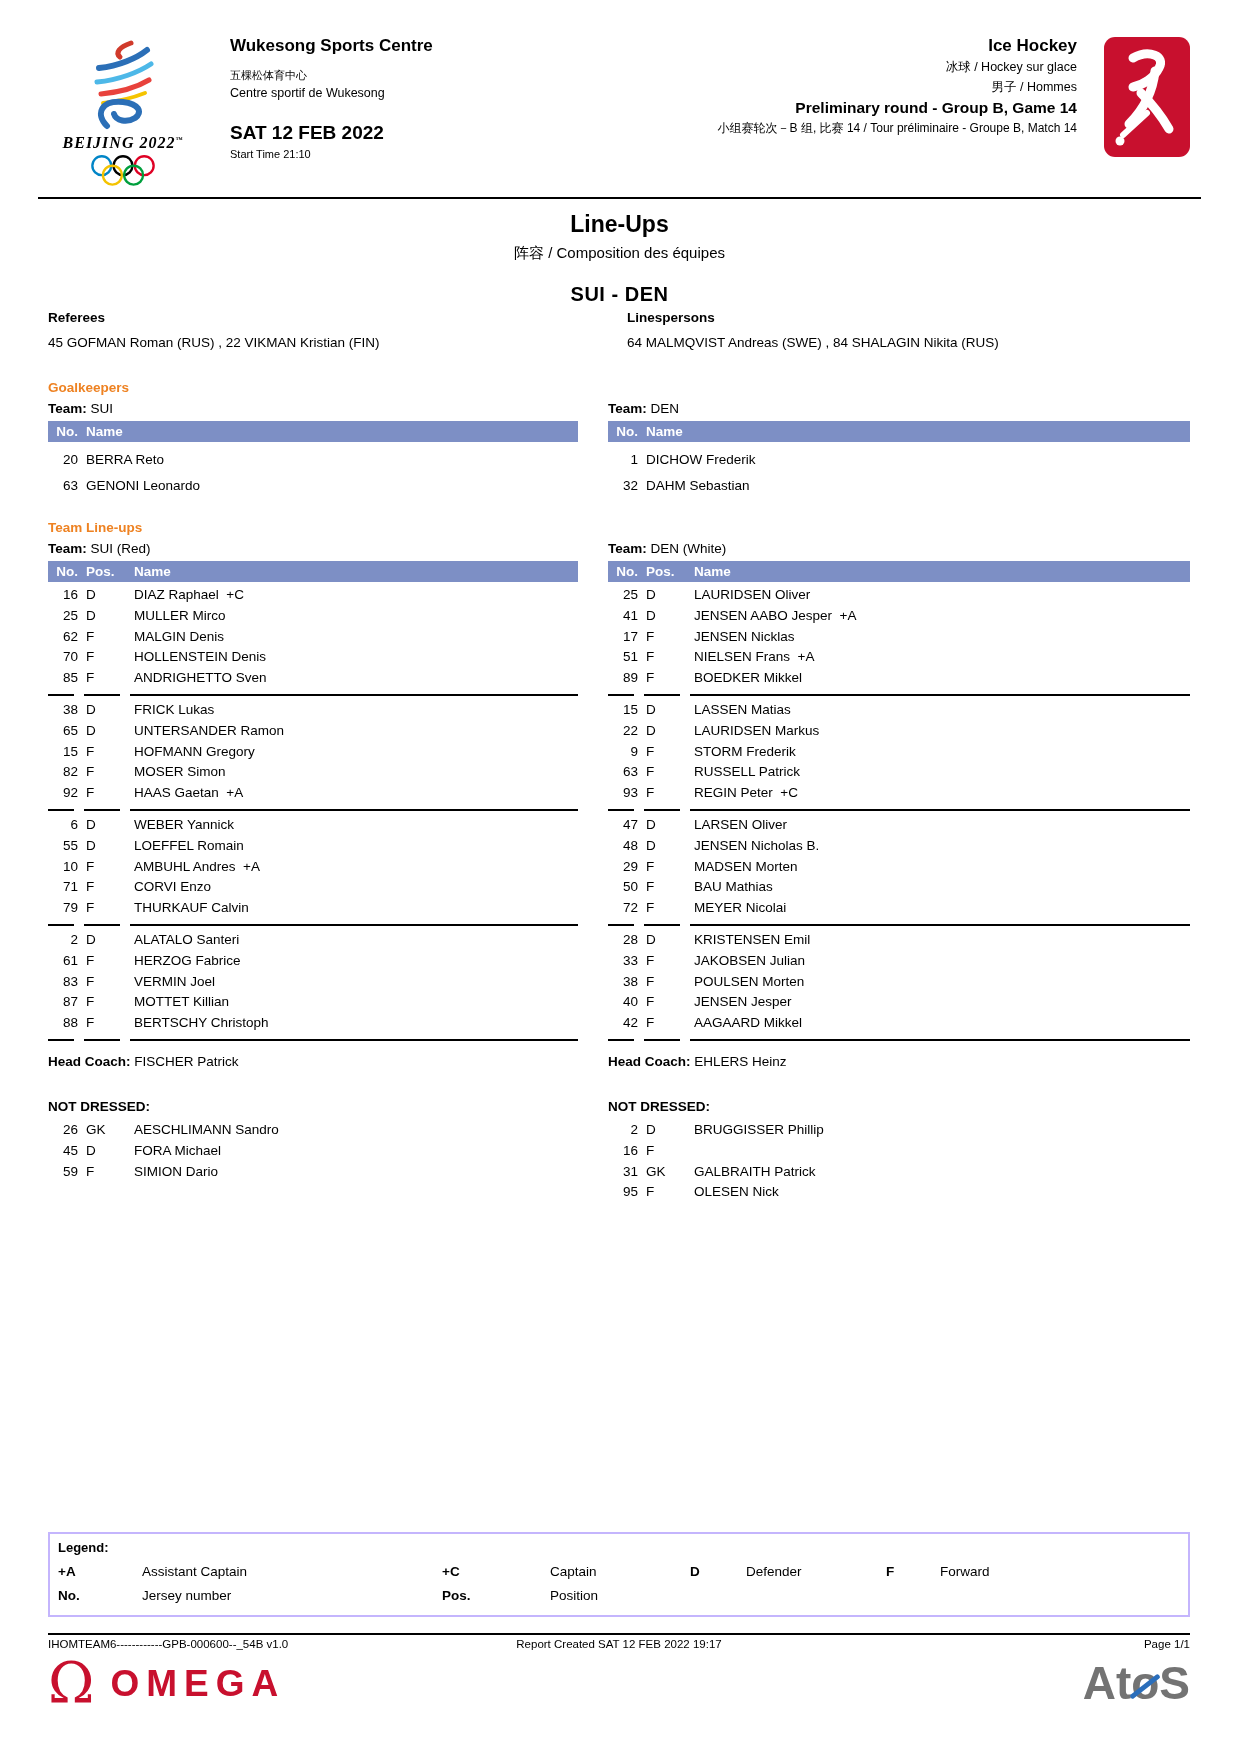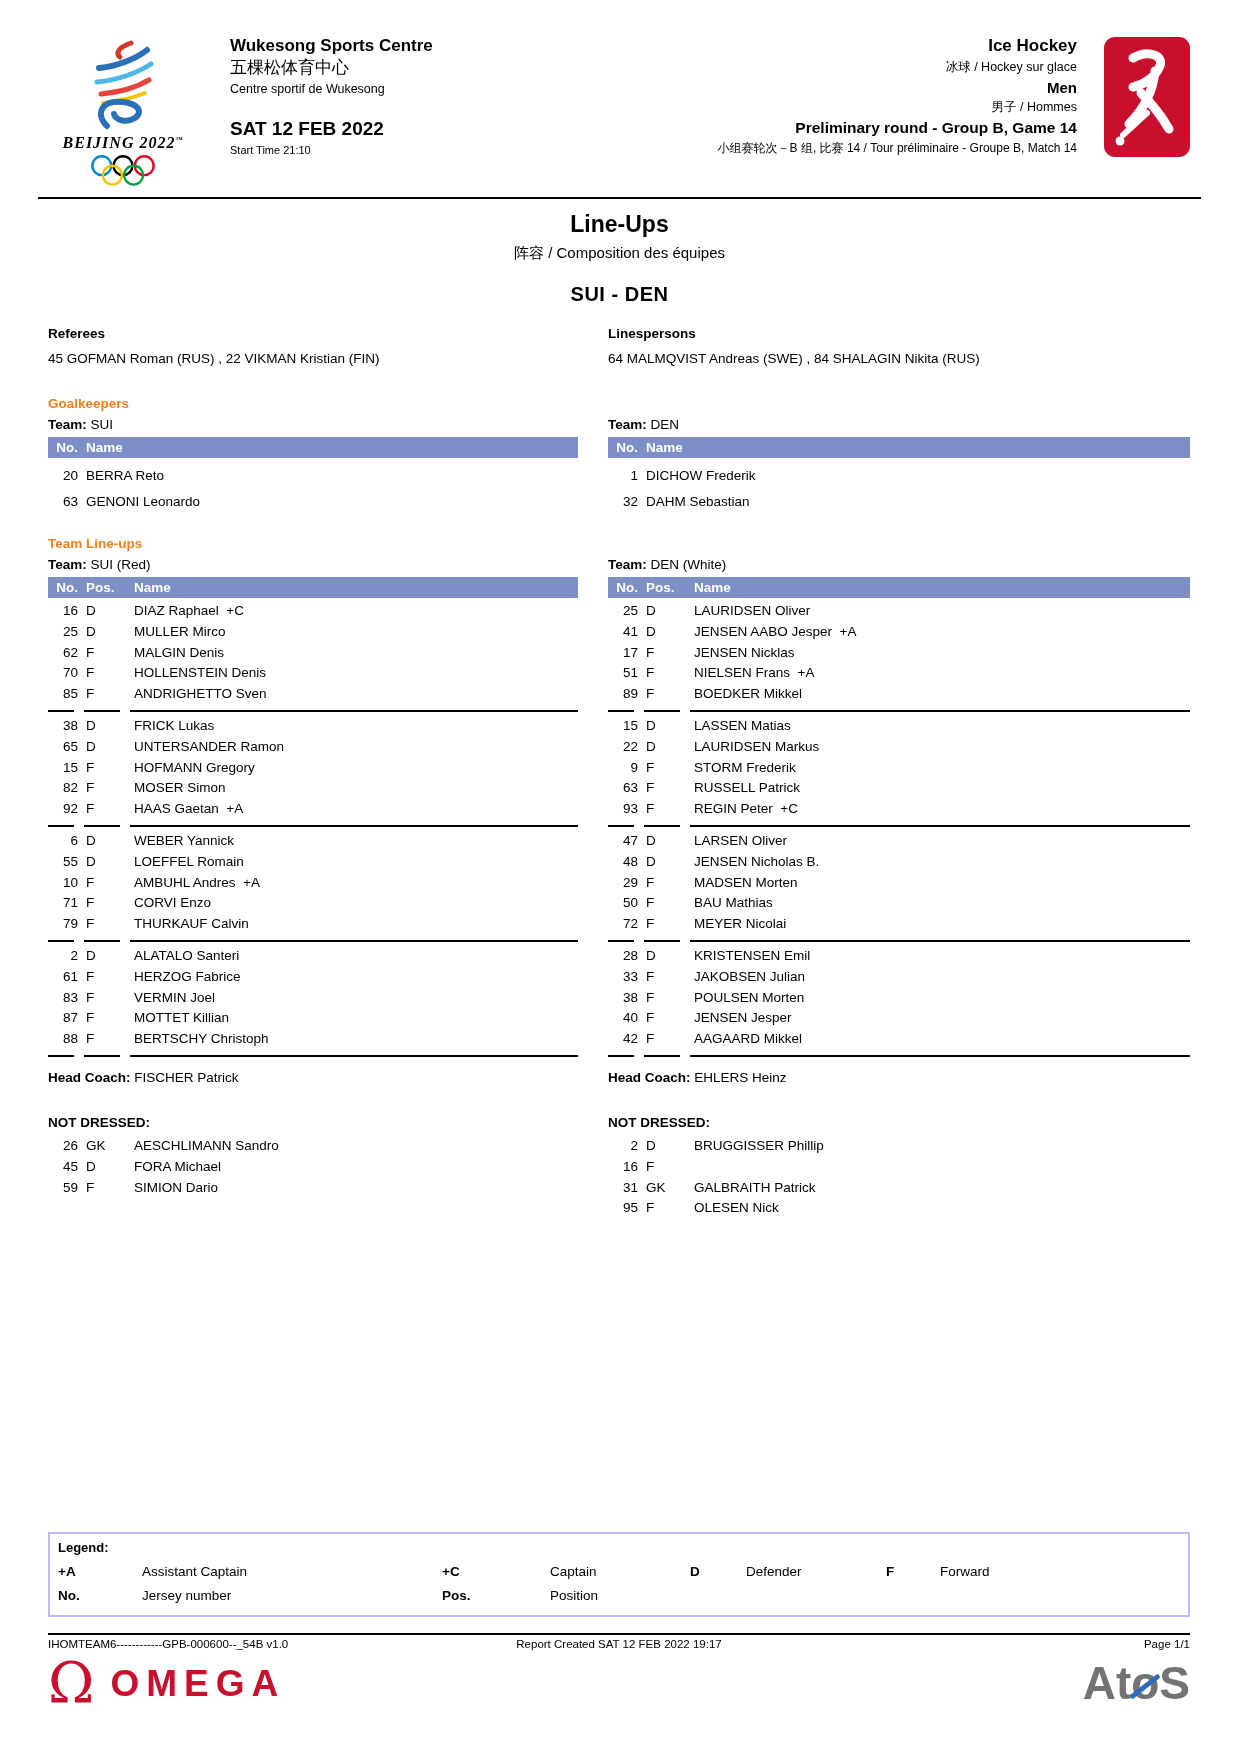--- a/index.html
+++ b/index.html
@@ -7,41 +7,41 @@
         font-family:"Liberation Sans",sans-serif;font-size:13.5px;color:#000;
         position:relative;overflow:hidden;background:#fff;}
   
   .hdr{display:flex;align-items:flex-start;}
   .logo-col{width:150px;flex:none;display:flex;flex-direction:column;align-items:center;margin-top:2px;}
   .logo-word{font-family:"Liberation Serif",serif;font-style:italic;font-weight:bold;
              font-size:16px;letter-spacing:1px;margin-top:4px;white-space:nowrap;}
   .logo-word sup{font-size:7px;}
   .venue-col{margin-left:32px;}
   .venue-name{font-size:17px;font-weight:bold;}
-  .venue-zh{font-size:17px;margin-top:0;}
+  .venue-zh{font-size:11px;margin-top:12px;}
   .venue-fr{font-size:12.5px;margin-top:3px;}
   .venue-date{font-size:19px;font-weight:bold;margin-top:22px;}
   .venue-time{font-size:11px;margin-top:4px;}
   .event-col{flex:1;text-align:right;margin-right:26px;}
   .event-sport{font-size:17px;font-weight:bold;}
   .event-sub{font-size:12.5px;margin-top:3px;}
   .event-gender{font-size:15px;font-weight:bold;margin-top:3px;}
   .event-round{font-size:15.5px;font-weight:bold;margin-top:3px;}
   .event-round-sub{font-size:12px;margin-top:3px;text-align:right;}
   .picto{width:88px;height:122px;flex:none;}
   .rule{border-top:2px solid #000;margin:10px -10px 0 -10px;}
   
   .t-main{text-align:center;font-size:23px;font-weight:bold;margin-top:12px;}
   .t-sub{text-align:center;font-size:15px;margin-top:6px;}
   .t-match{text-align:center;font-size:20px;font-weight:bold;margin-top:20px;letter-spacing:.5px;}
   
   .cols{display:flex;}
   .col-l{width:530px;flex:none;}
   .col-r{width:582px;flex:none;margin-left:30px;}
-  .off{margin-top:20px;}
+  .off{margin-top:4px;gap:19px;}
   .off-label{font-weight:bold;}
   .off-names{margin-top:10px;}
   
   .sec-head{color:#ee8222;font-weight:bold;margin-top:30px;}
   .sec-head.lu{margin-top:26px;}
   .team-line{margin-top:6px;}
   .team-line b{font-weight:bold;}
   .thead{margin-top:5px;display:grid;grid-template-columns:30px 40px 1fr;column-gap:8px;
          background:#7d8fc5;color:#fff;font-weight:bold;height:21px;line-height:21px;}
   .thead.gk{grid-template-columns:30px 1fr;}
@@ -113,21 +113,20 @@
       <div class="venue-name">Wukesong Sports Centre</div>
       <div class="venue-zh">五棵松体育中心</div>
       <div class="venue-fr">Centre sportif de Wukesong</div>
       <div class="venue-date">SAT 12 FEB 2022</div>
       <div class="venue-time">Start Time 21:10</div>
     </div>
 
     <div class="event-col">
       <div class="event-sport">Ice Hockey</div>
       <div class="event-sub">冰球 / Hockey sur glace</div>
-      <div class="event-gender">Men</div>
       <div class="event-sub">男子 / Hommes</div>
       <div class="event-round">Preliminary round - Group B, Game 14</div>
       <div class="event-round-sub">小组赛轮次－B 组, 比赛 14 / Tour préliminaire - Groupe B, Match 14</div>
     </div>
 
     <svg class="picto" viewBox="0 0 88 122">
       <rect x="1" y="1" width="86" height="120" rx="11" fill="#c8102e"></rect>
       <g fill="none" stroke="#fff" stroke-linecap="round">
         <path d="M30 22 C46 13 63 20 56 32 C51 42 40 49 30 51" stroke-width="9"></path>
         <path d="M52 35 C50 55 42 72 26 88" stroke-width="9"></path>

